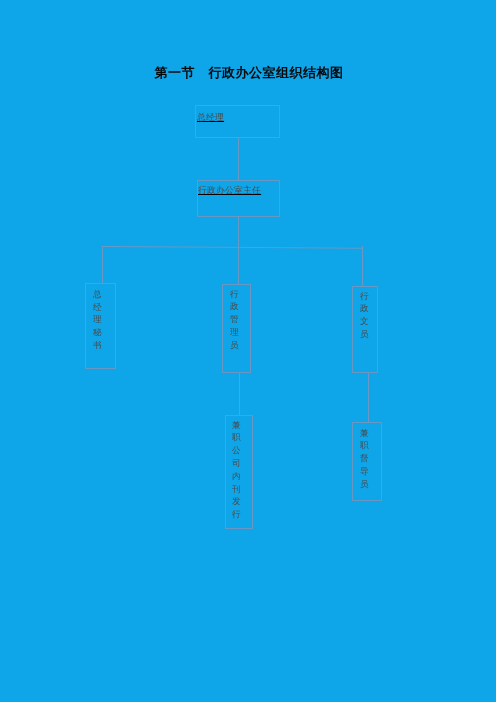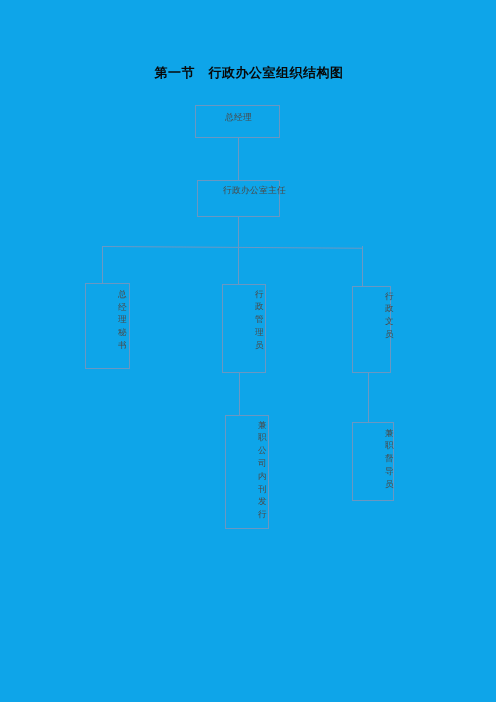--- a/index.html
+++ b/index.html
@@ -30,26 +30,26 @@
     letter-spacing: 0.5px;
     color: #080808;
     white-space: pre;
     will-change: transform;
   }
   .node {
     position: absolute;
     box-sizing: border-box;
     border: 1px solid #6a97c2;
     background: transparent;
-    padding-left: 36px;
   }
   .node-h {
     display: flex;
     align-items: flex-start;
-    justify-content: center;
+    justify-content: flex-start;
+    text-decoration: underline;
   }
   .node-h .label {
     font-family: "Liberation Serif", serif;
     font-size: 8.8px;
     line-height: 11px;
     letter-spacing: 0.22px;
     color: #4a4a4a;
     white-space: nowrap;
     display: block;
     will-change: transform;

